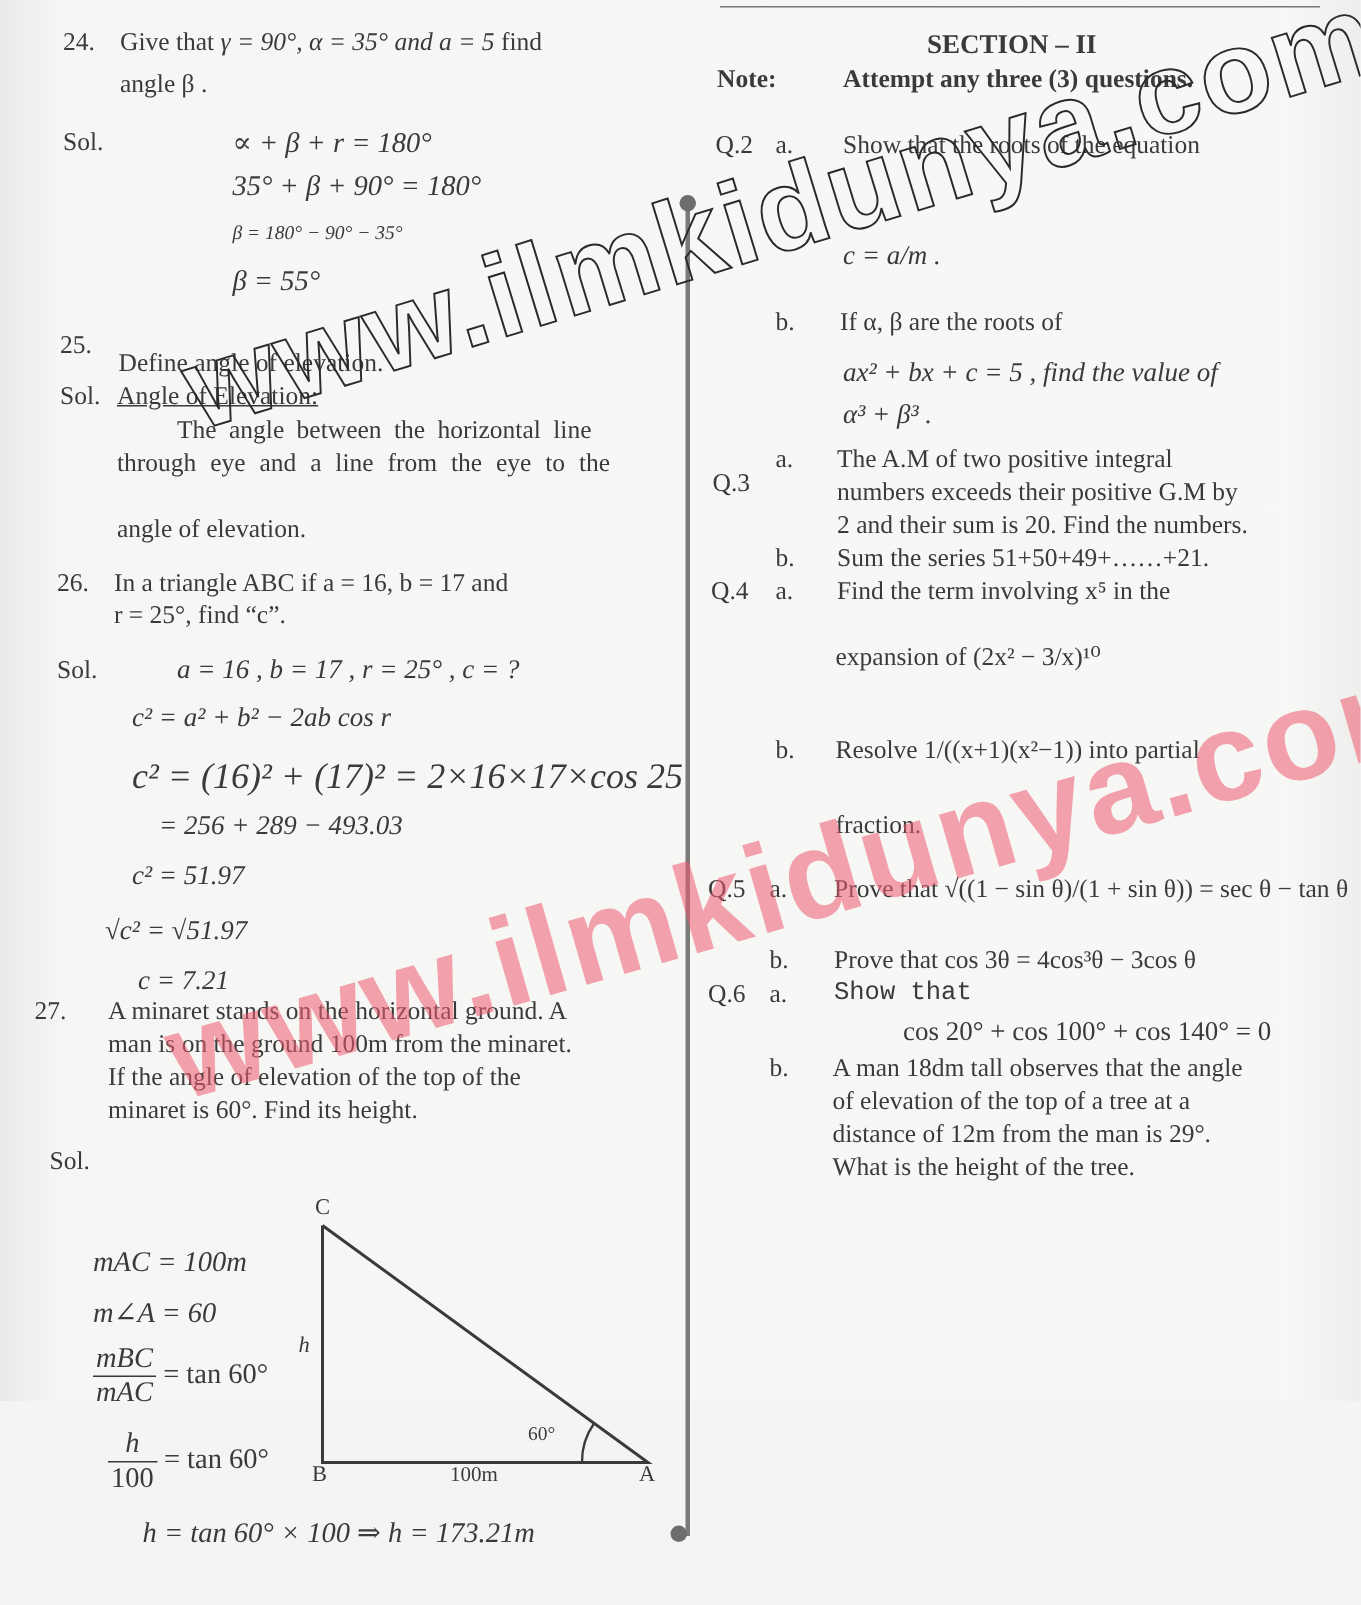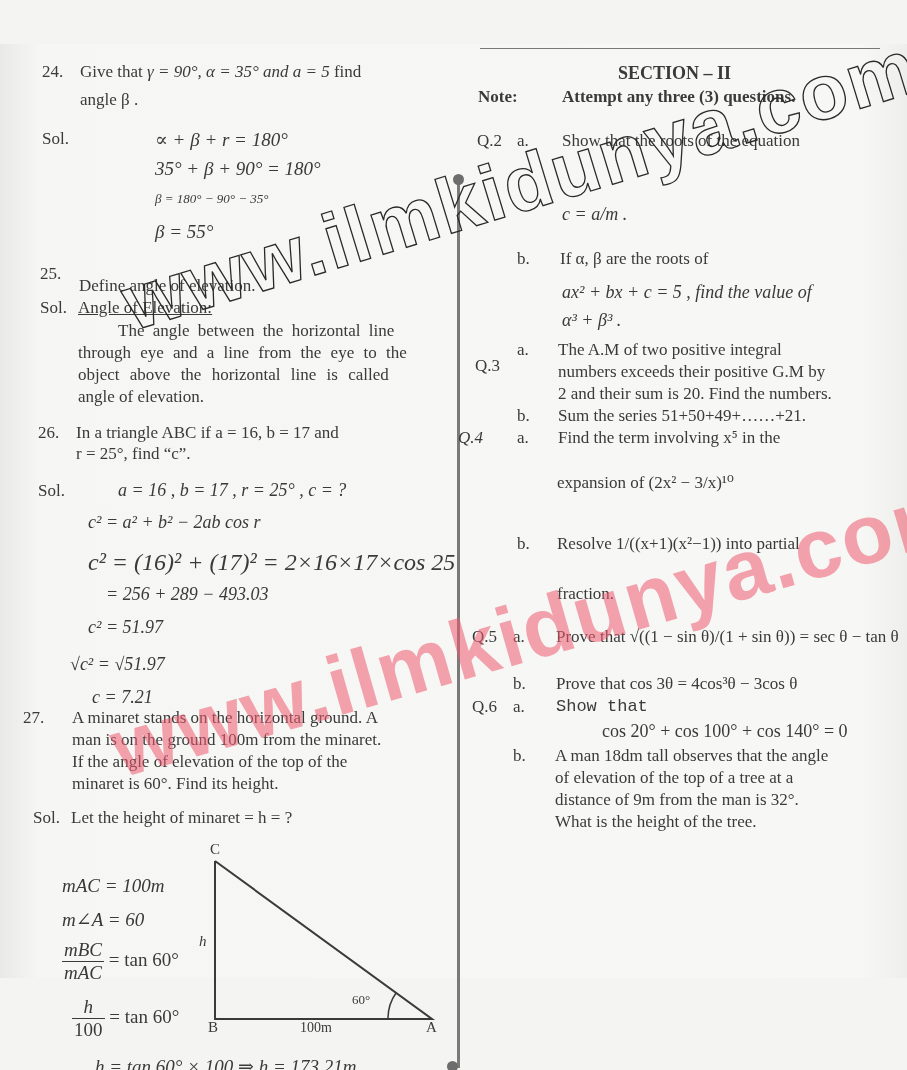--- a/index.html
+++ b/index.html
@@ -1,19 +1,19 @@
 <!DOCTYPE html>
 <html><head>
 <meta charset="utf-8">
 <style>
   html,body{margin:0;padding:0;}
   body{width:907px;height:1070px;background:#f4f4f2;position:relative;overflow:hidden;
        font-family:"Liberation Serif","DejaVu Serif",serif;color:#3a3a3a;font-size:17px;}
   .page{position:absolute;left:0;top:0;width:907px;height:934px;
-        background:linear-gradient(90deg,#e9e9e7 0px,#f6f6f4 40px,#f7f7f5 860px,#eeeeec 907px);margin-top:44px;}
+        background:linear-gradient(90deg,#e9e9e7 0px,#f6f6f4 40px,#f7f7f5 860px,#eeeeec 907px);}
   .abs{position:absolute;white-space:nowrap;}
   .m{font-style:italic;}
   .frac{display:inline-block;vertical-align:middle;text-align:center;}
   .frac .top{display:block;border-bottom:1px solid #3a3a3a;padding:0 2px;}
   .frac .bot{display:block;padding:0 2px;}
   .topline{position:absolute;left:480px;top:4px;width:400px;height:1px;background:#777;}
   .divider{position:absolute;left:457px;top:138px;width:3px;height:886px;background:#7a7a7a;}
   .dot{position:absolute;width:11px;height:11px;border-radius:50%;background:#6d6d6d;}
   .wm-outline{position:absolute;font-family:"Liberation Sans",sans-serif;font-weight:bold;
      color:transparent;-webkit-text-stroke:1.3px #2a2a2a;font-size:78px;letter-spacing:2px;
@@ -45,42 +45,40 @@
   <div class="abs m" style="left:155px;top:114px;font-size:19px;">35° + β + 90° = 180°</div>
   <div class="abs m" style="left:155px;top:147px;font-size:13px;">β = 180° − 90° − 35°</div>
   <div class="abs m" style="left:155px;top:177px;font-size:19px;">β = 55°</div>
 
   <div class="abs" style="left:40px;top:220px;">25.</div>
   <div class="abs" style="left:79px;top:232px;">Define angle of elevation.</div>
   <div class="abs" style="left:40px;top:254px;">Sol.</div>
   <div class="abs" style="left:78px;top:254px;text-decoration:underline;">Angle of Elevation:</div>
   <div class="abs" style="left:78px;top:299px;word-spacing:5px;">through eye and a line from the eye to the</div>
   <div class="abs" style="left:118px;top:277px;word-spacing:4px;">The angle between the horizontal line</div>
-  <div class="abs" style="left:78px;top:321px;word-spacing:6px;">object above the horizontal line is called</div>
   <div class="abs" style="left:78px;top:343px;">angle of elevation.</div>
 
   <div class="abs" style="left:38px;top:379px;">26.</div>
   <div class="abs" style="left:76px;top:379px;">In a triangle ABC if a = 16, b = 17 and</div>
   <div class="abs" style="left:76px;top:400px;">r = 25°, find “c”.</div>
   <div class="abs" style="left:38px;top:437px;">Sol.</div>
   <div class="abs m" style="left:118px;top:436px;font-size:18px;">a = 16 , b = 17 , r = 25° , c = ?</div>
   <div class="abs m" style="left:88px;top:468px;font-size:18px;">c² = a² + b² − 2ab cos r</div>
   <div class="abs m" style="left:88px;top:505px;font-size:24px;">c² = (16)² + (17)² = 2×16×17×cos 25</div>
   <div class="abs m" style="left:106px;top:540px;font-size:18px;">= 256 + 289 − 493.03</div>
   <div class="abs m" style="left:88px;top:573px;font-size:18px;">c² = 51.97</div>
   <div class="abs m" style="left:70px;top:610px;font-size:18px;">√c² = √51.97</div>
   <div class="abs m" style="left:92px;top:643px;font-size:18px;">c = 7.21</div>
 
   <div class="abs" style="left:23px;top:664px;">27.</div>
   <div class="abs" style="left:72px;top:664px;">A minaret stands on the horizontal ground. A</div>
   <div class="abs" style="left:72px;top:686px;">man is on the ground 100m from the minaret.</div>
   <div class="abs" style="left:72px;top:708px;">If the angle of elevation of the top of the</div>
   <div class="abs" style="left:72px;top:730px;">minaret is 60°. Find its height.</div>
   <div class="abs" style="left:33px;top:764px;">Sol.</div>
-  <div class="abs" style="left:71px;top:764px;">Let the height of minaret = h = ?</div>
 
   <div class="abs m" style="left:62px;top:831px;font-size:19px;">mAC = 100m</div>
   <div class="abs m" style="left:62px;top:864px;font-size:19px;">m∠A = 60</div>
   <div class="abs" style="left:62px;top:895px;font-size:19px;">
     <span class="frac m">
       <span class="top">mBC</span>
       <span class="bot">mAC</span>
     </span>
     <span>= tan 60°</span>
   </div>
@@ -118,40 +116,40 @@
   <div class="abs m" style="left:562px;top:266px;font-size:18px;">α³ + β³ .</div>
 
   <div class="abs" style="left:475px;top:312px;">Q.3</div>
   <div class="abs" style="left:517px;top:296px;">a.</div>
   <div class="abs" style="left:558px;top:296px;">The A.M of two positive integral</div>
   <div class="abs" style="left:558px;top:318px;">numbers exceeds their positive G.M by</div>
   <div class="abs" style="left:558px;top:340px;">2 and their sum is 20. Find the numbers.</div>
   <div class="abs" style="left:517px;top:362px;">b.</div>
   <div class="abs" style="left:558px;top:362px;">Sum the series 51+50+49+……+21.</div>
 
-  <div class="abs" style="left:458px;top:384px;font-style:italic;">Q.4</div>
+  <div class="abs" style="left:474px;top:384px;">Q.4</div>
   <div class="abs" style="left:517px;top:384px;">a.</div>
   <div class="abs" style="left:558px;top:384px;">Find the term involving x⁵ in the</div>
   <div class="abs" style="left:557px;top:428px;">expansion of (2x² − 3/x)¹⁰</div>
   <div class="abs" style="left:517px;top:490px;">b.</div>
   <div class="abs" style="left:557px;top:490px;">Resolve 1/((x+1)(x²−1)) into partial</div>
   <div class="abs" style="left:557px;top:540px;">fraction.</div>
 
   <div class="abs" style="left:472px;top:583px;">Q.5</div>
   <div class="abs" style="left:513px;top:583px;">a.</div>
   <div class="abs" style="left:556px;top:583px;">Prove that √((1 − sin θ)/(1 + sin θ)) = sec θ − tan θ</div>
   <div class="abs" style="left:513px;top:630px;">b.</div>
   <div class="abs" style="left:556px;top:630px;">Prove that cos 3θ = 4cos³θ − 3cos θ</div>
 
   <div class="abs" style="left:472px;top:653px;">Q.6</div>
   <div class="abs" style="left:513px;top:653px;">a.</div>
   <div class="abs" style="left:556px;top:653px;font-family:Liberation Mono, monospace;">Show that</div>
   <div class="abs" style="left:602px;top:677px;font-size:18px;">cos 20° + cos 100° + cos 140° = 0</div>
   <div class="abs" style="left:513px;top:702px;">b.</div>
   <div class="abs" style="left:555px;top:702px;">A man 18dm tall observes that the angle</div>
   <div class="abs" style="left:555px;top:724px;">of elevation of the top of a tree at a</div>
-  <div class="abs" style="left:555px;top:746px;">distance of 9m from the man is 32°.</div>
+  <div class="abs" style="left:555px;top:746px;">distance of 12m from the man is 29°.</div>
   <div class="abs" style="left:555px;top:768px;">What is the height of the tree.</div>
 
   <div class="wm-outline" style="left:112px;top:218px;">www.ilmkidunya.com</div>
   <div class="wm-red" style="left:100px;top:660px;">www.ilmkidunya.com</div>
 
 </div>
 
 </body></html>

